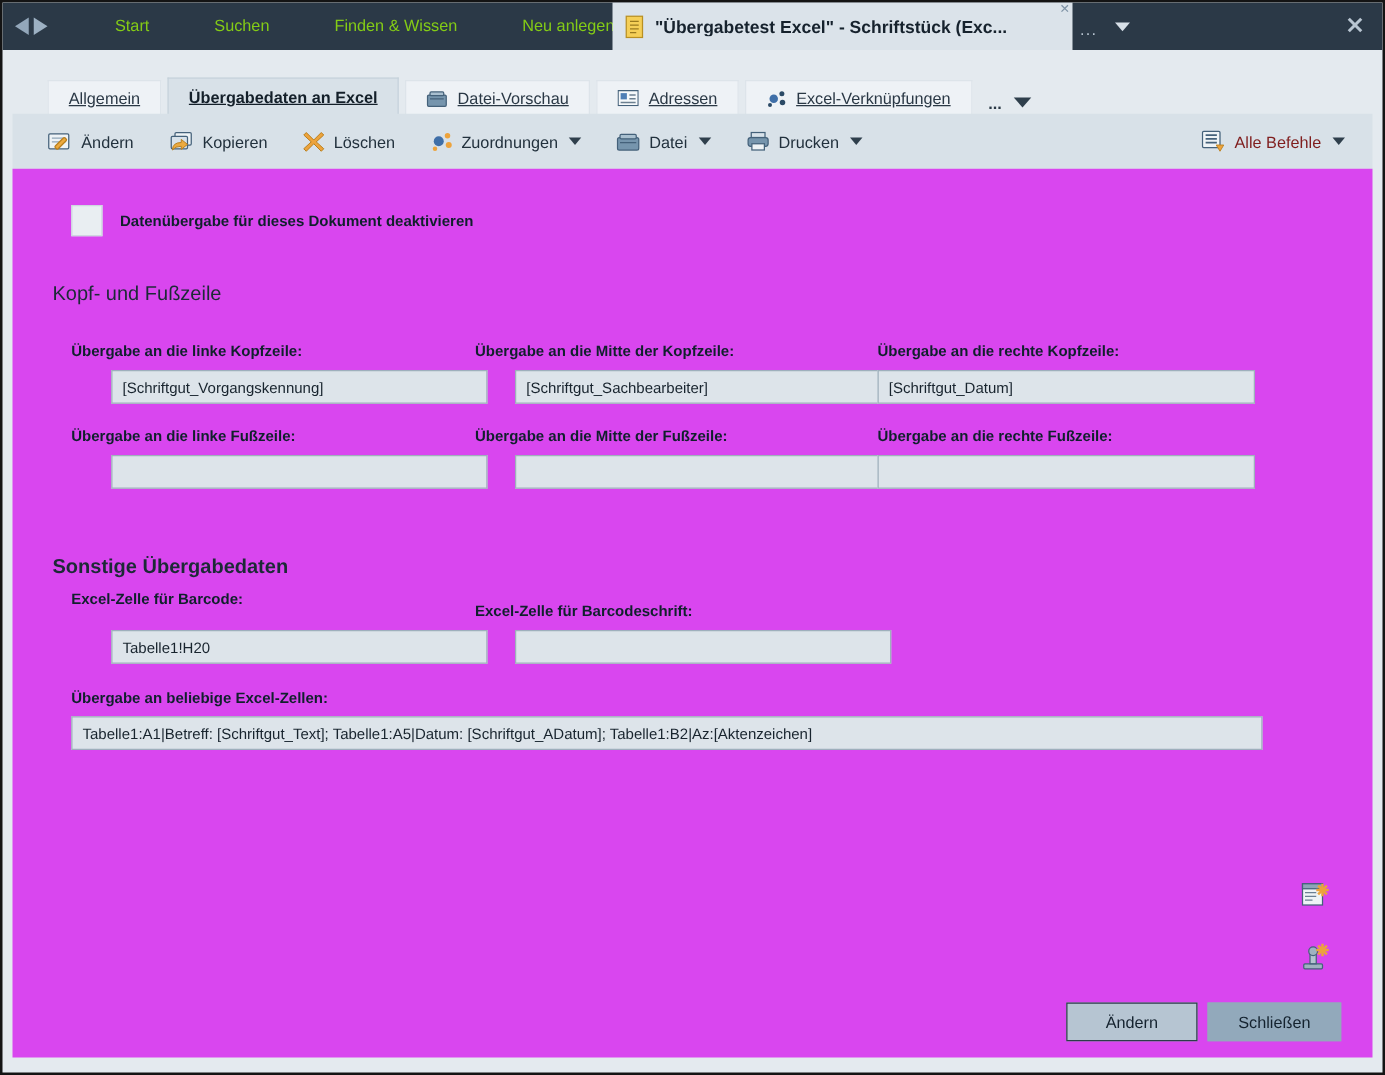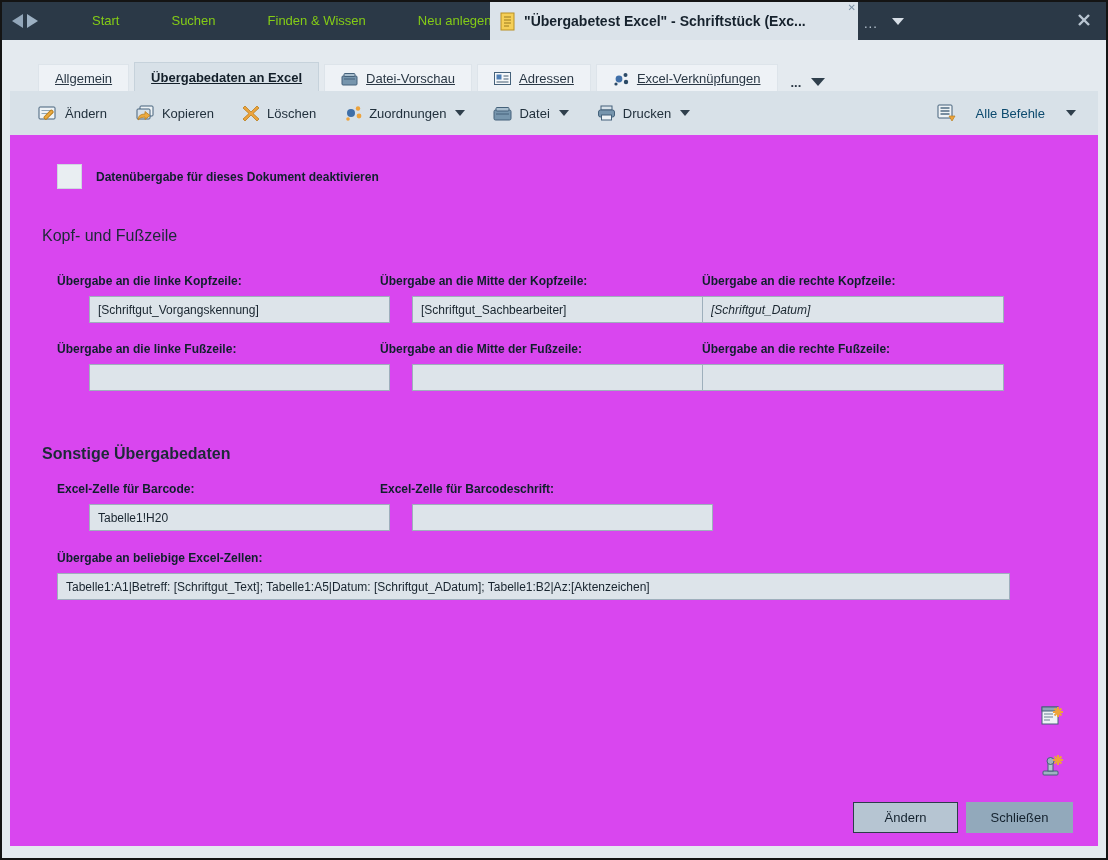--- a/index.html
+++ b/index.html
@@ -26,31 +26,31 @@
   .tab.active{background:#d8e1e8;font-weight:bold;color:#131f29;height:30px;border-color:#c6d2db;}
   .tab .ticon{margin-right:8px;display:inline-flex;}
   .tabs-more{font-size:13px;font-weight:bold;color:#2a3845;margin:0 6px 2px 8px;}
   .tabs-caret{width:0;height:0;border-left:7px solid transparent;border-right:7px solid transparent;border-top:8px solid #2f3f4c;margin:0 0 6px 4px;}
 
   
   .toolband{position:absolute;left:8px;right:8px;top:89px;height:44px;background:#d8e1e8;display:flex;align-items:center;}
   .toolitems{display:flex;align-items:center;margin-left:28px;gap:28px;}
   .toolitem{display:flex;align-items:center;gap:7px;font-size:13px;color:#22313d;}
   .caret{width:0;height:0;border-left:5px solid transparent;border-right:5px solid transparent;border-top:6px solid #2f3f4c;margin-left:2px;}
-  .tool-right{margin-left:auto;margin-right:22px;display:flex;align-items:center;gap:19px;font-size:13px;color:#0c4a6e;}
+  .tool-right{margin-left:auto;margin-right:22px;display:flex;align-items:center;gap:7px;font-size:13px;color:#7f1d1d;}
 
   
   .panel{position:absolute;left:8px;right:8px;top:133px;bottom:12px;background:#d946ef;}
   .checkbox{position:absolute;left:47px;top:29px;width:25px;height:25px;background:#e9eef2;border:1px solid #cdd7df;box-sizing:border-box;}
   .checkbox-label{position:absolute;left:86px;top:35px;font-size:12px;color:#10202c;font-weight:bold;}
   .section-title{position:absolute;font-size:16px;color:#1c2a36;}
   .flabel{position:absolute;font-size:12px;color:#10202c;font-weight:bold;white-space:nowrap;}
   .finput{position:absolute;height:27px;background:#dde4ea;border:1px solid #9eafbc;box-sizing:border-box;font-size:12px;color:#18242e;padding:0 8px;font-family:"Liberation Sans",sans-serif;}
   .col1{left:47px;} .col2{left:370px;} .col3{left:692px;}
-  .w-std{width:301px;margin-left:32px;} .w3{width:302px;font-style:italic;}
+  .w-std{width:301px;margin-left:32px;} .w3{width:302px;}
 
   .btn{position:absolute;height:31px;font-size:13px;color:#14222e;display:flex;align-items:center;justify-content:center;box-sizing:border-box;}
   .btn-change{left:843px;top:667px;width:105px;background:#b6c5d2;border:1px solid #2d3d4a;}
   .btn-close{left:956px;top:667px;width:107px;background:#92a9bb;border:1px solid #92a9bb;}
 
   .corner-icon{position:absolute;left:1030px;width:24px;height:24px;}
   svg{display:block;}
 </style>
 </head>
 <body>
@@ -234,21 +234,21 @@
 
     <span class="flabel col1" style="top:207px;">Übergabe an die linke Fußzeile:</span>
     <span class="flabel col2" style="top:207px;">Übergabe an die Mitte der Fußzeile:</span>
     <span class="flabel col3" style="top:207px;">Übergabe an die rechte Fußzeile:</span>
     <input class="finput col1 w-std" style="top: 229px;" value="">
     <input class="finput col2 w-std" style="top: 229px;" value="">
     <input class="finput col3 w3" style="top: 229px;" value="">
 
     <div class="section-title" style="left:32px;top:310px;font-weight:bold;">Sonstige Übergabedaten</div>
 
-    <span class="flabel col1" style="top:347px;">Excel-Zelle für Barcode:</span>
+    <span class="flabel col1" style="top:337px;">Excel-Zelle für Barcode:</span>
     <span class="flabel col2" style="top:347px;">Excel-Zelle für Barcodeschrift:</span>
     <input class="finput col1 w-std" style="top: 369px;" value="Tabelle1!H20">
     <input class="finput col2 w-std" style="top: 369px;" value="">
 
     <span class="flabel col1" style="top:416px;">Übergabe an beliebige Excel-Zellen:</span>
     <input class="finput col1" style="top: 438px; width: 953px;" value="Tabelle1:A1|Betreff: [Schriftgut_Text]; Tabelle1:A5|Datum: [Schriftgut_ADatum]; Tabelle1:B2|Az:[Aktenzeichen]">
 
     <span class="corner-icon" style="top:568px;">
       <svg width="24" height="24" viewBox="0 0 24 24">
         <rect x="2" y="4" width="16" height="17" fill="#eef3f6" stroke="#44617a"></rect>

